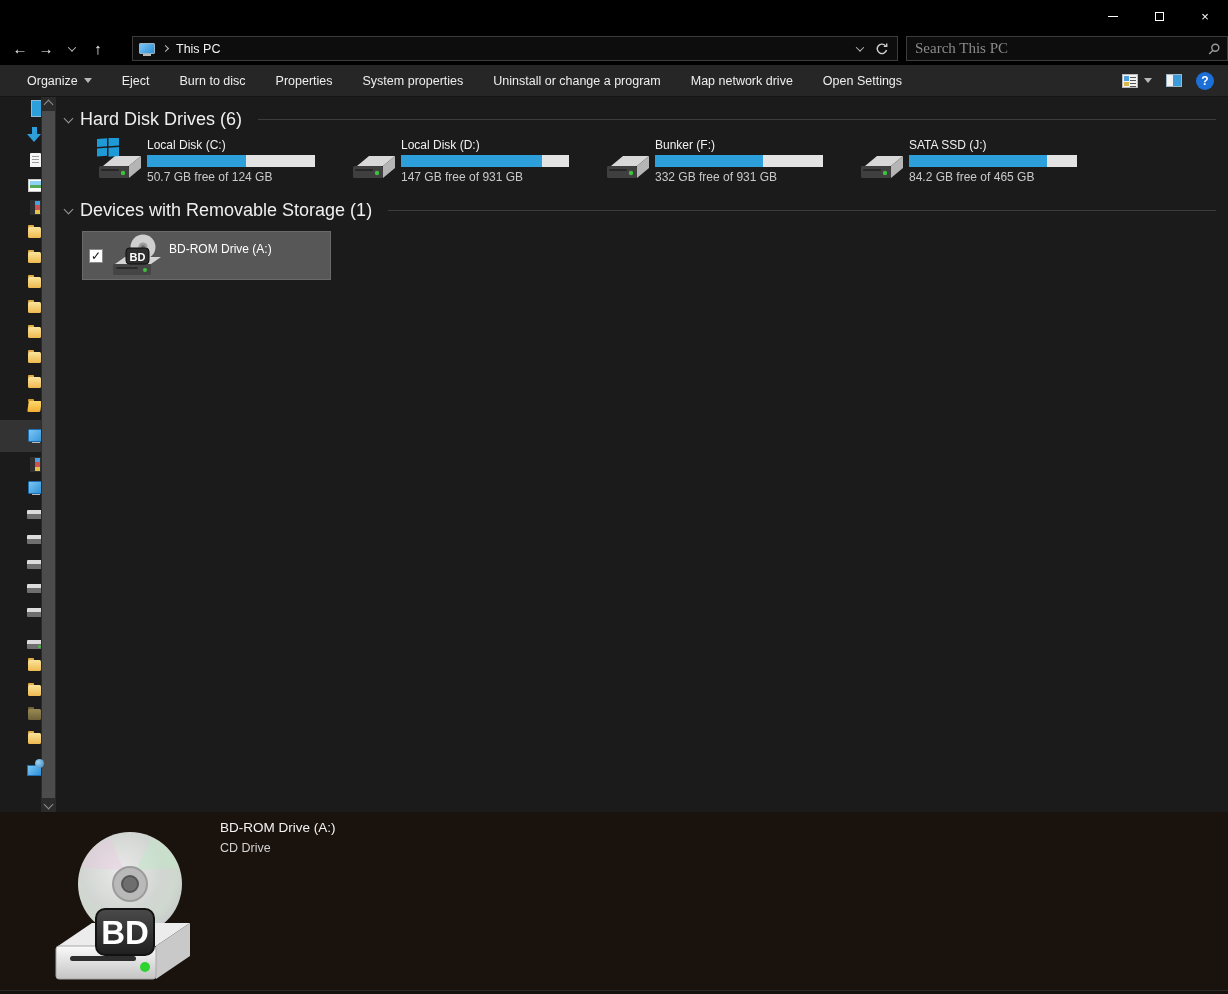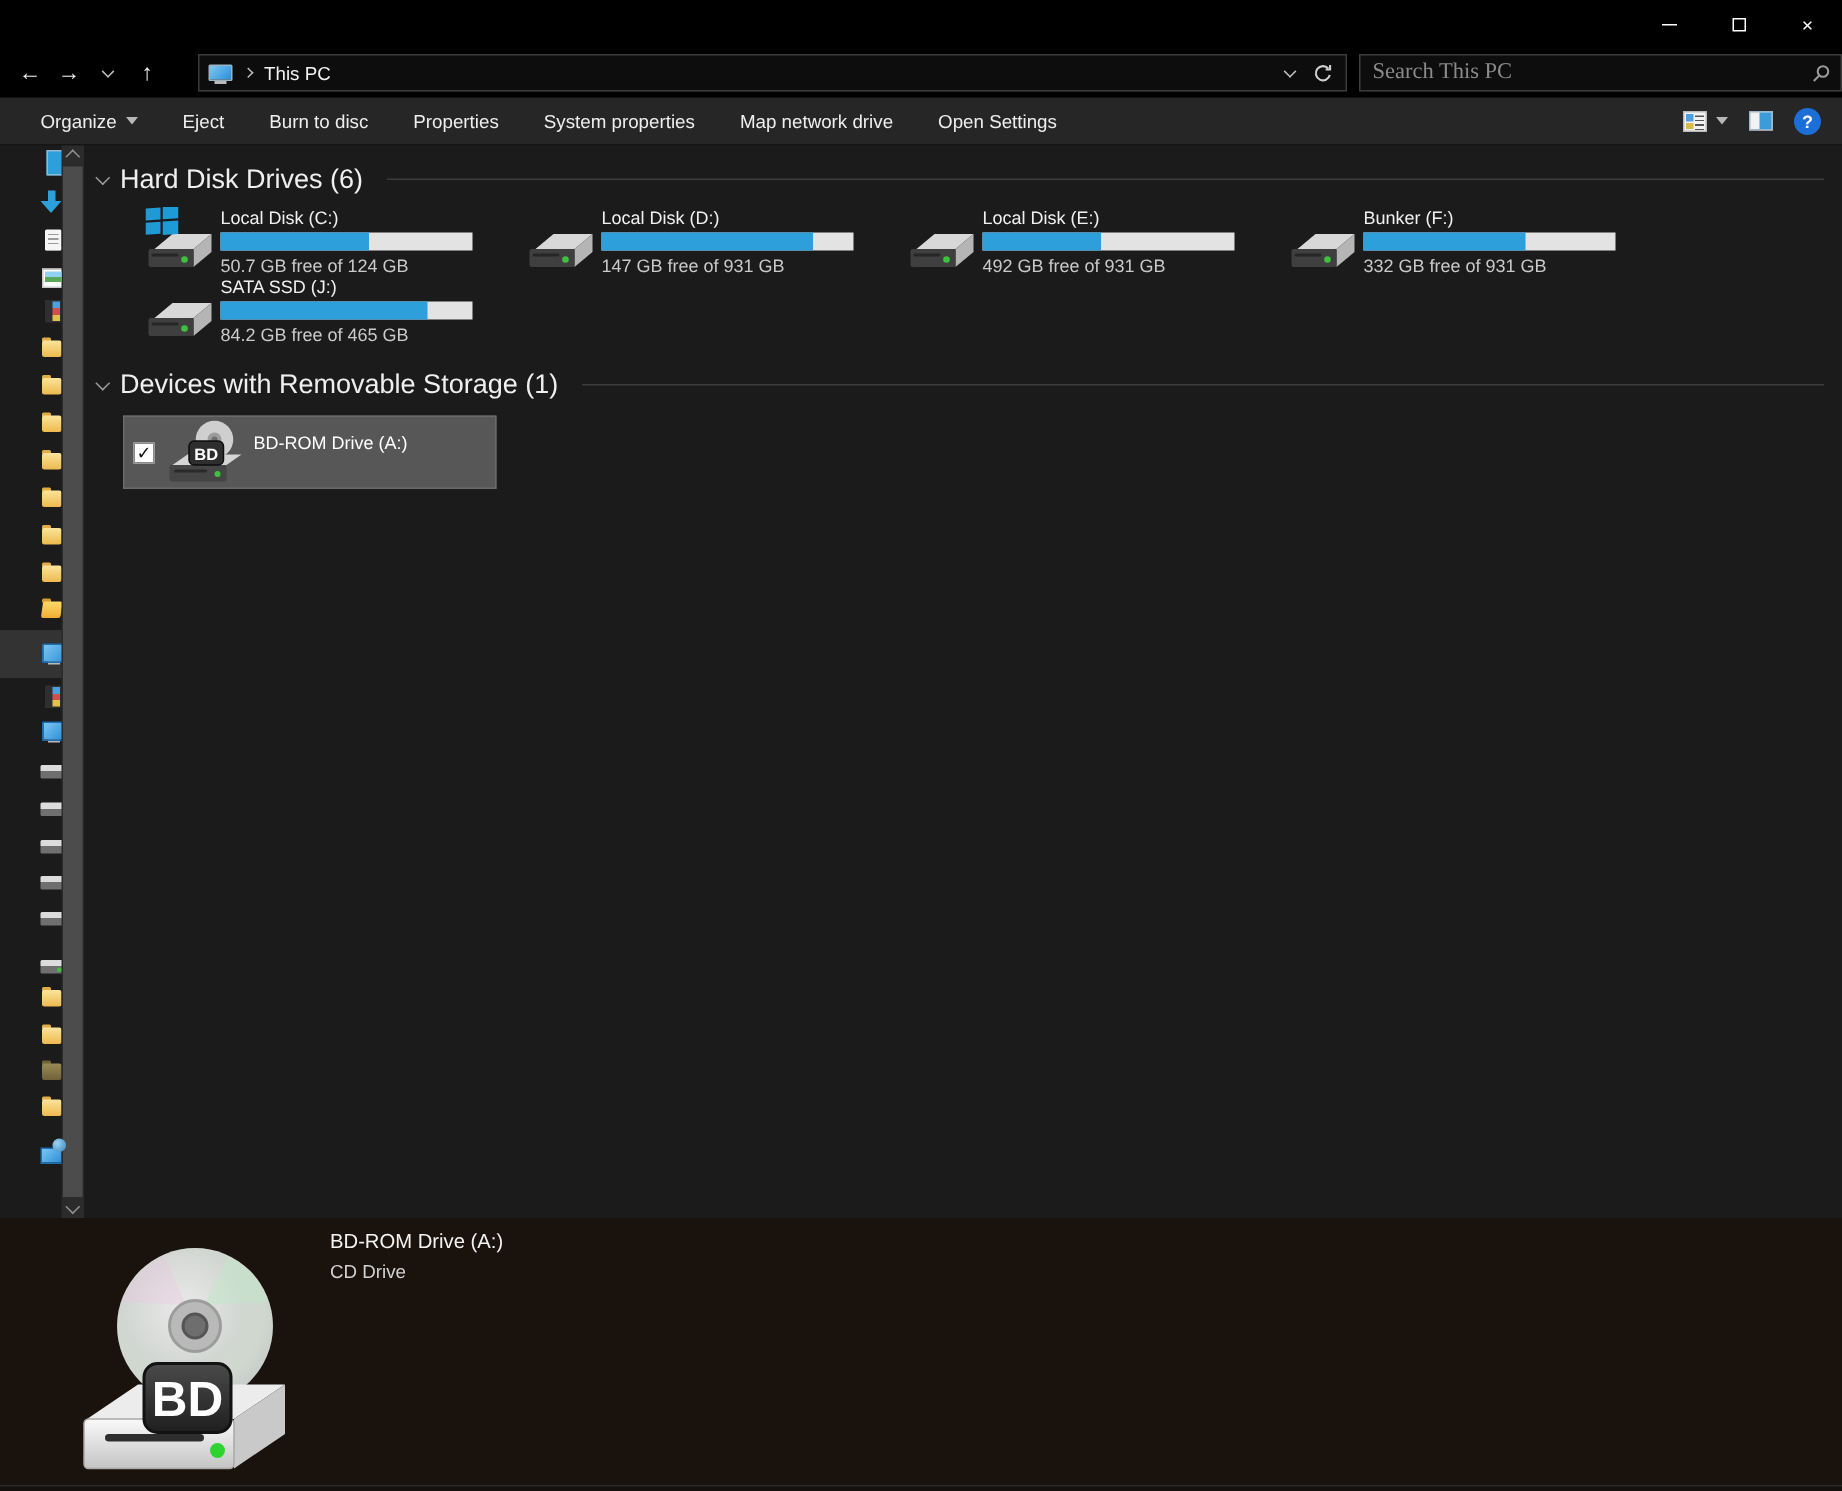--- a/index.html
+++ b/index.html
@@ -178,20 +178,21 @@
 
   <div class="toolbar">
     <div class="tb-item">
         <span>Organize</span>
         <span class="caret-down"></span>
       </div>
     <div class="tb-item">Eject</div>
     <div class="tb-item">Burn to disc</div>
     <div class="tb-item">Properties</div>
     <div class="tb-item">System properties</div>
+    <div class="tb-item">Uninstall or change a program</div>
     <div class="tb-item">Map network drive</div>
     <div class="tb-item">Open Settings</div>
     <div class="tb-right">
       <div style="display:flex;align-items:center;gap:6px;">
         <span class="icon-viewmode">
             <span class="vm-lines"></span>
           </span>
         <span class="caret-down"></span>
       </div>
       <span class="icon-previewpane"></span>
@@ -285,38 +286,20 @@
           </div>
           <div class="tile-info">
             <div class="drive-name">Local Disk (D:)</div>
             <div class="bar">
                 <div class="bar-fill" style="width: 84%;"></div>
               </div>
             <div class="drive-free">147 GB free of 931 GB</div>
           </div>
         </div>
 
-        <div class="tile">
-          <div class="tile-iconbox">
-            <svg width="48" height="40" viewBox="0 0 48 40">
-              <polygon points="8,24 20,14 46,14 34,24" fill="#d8d8d8"></polygon>
-              <polygon points="34,24 46,14 46,26 34,36" fill="#b5b5b5"></polygon>
-              <rect x="4" y="24" width="30" height="12" rx="1.5" fill="#3f3f3f"></rect>
-              <rect x="6" y="27" width="18" height="2" rx="1" fill="#262626"></rect>
-              <circle cx="28" cy="31" r="2.2" fill="#3ec23e"></circle>
-            </svg>
-          </div>
-          <div class="tile-info">
-            <div class="drive-name">Local Disk (E:)</div>
-            <div class="bar">
-                <div class="bar-fill" style="width: 47%;"></div>
-              </div>
-            <div class="drive-free">492 GB free of 931 GB</div>
-          </div>
-        </div>
 
         <div class="tile">
           <div class="tile-iconbox">
             <svg width="48" height="40" viewBox="0 0 48 40">
               <polygon points="8,24 20,14 46,14 34,24" fill="#d8d8d8"></polygon>
               <polygon points="34,24 46,14 46,26 34,36" fill="#b5b5b5"></polygon>
               <rect x="4" y="24" width="30" height="12" rx="1.5" fill="#3f3f3f"></rect>
               <rect x="6" y="27" width="18" height="2" rx="1" fill="#262626"></rect>
               <circle cx="28" cy="31" r="2.2" fill="#3ec23e"></circle>
             </svg>

